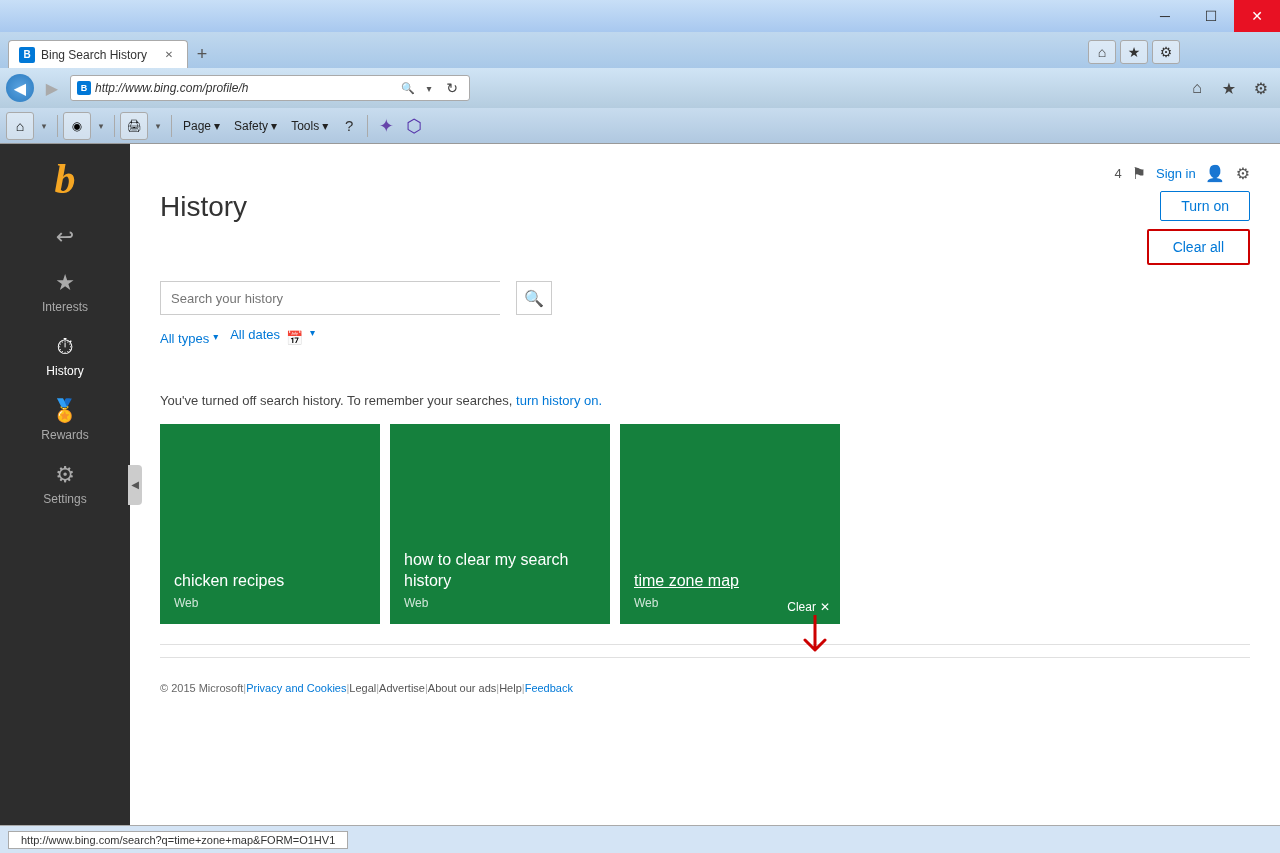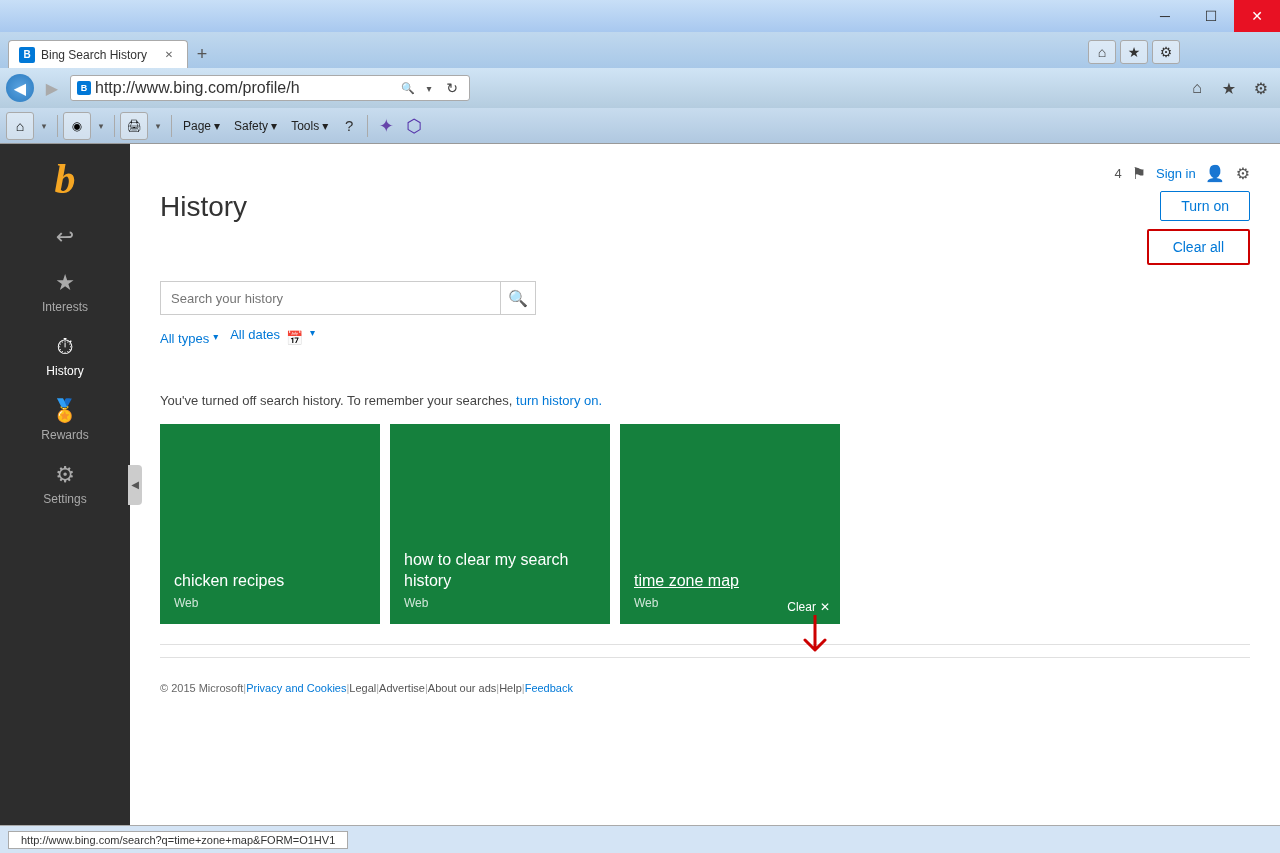--- a/index.html
+++ b/index.html
@@ -169,24 +169,25 @@
       display: flex;
       align-items: center;
       justify-content: center;
       font-size: 9px;
       color: white;
       font-weight: bold;
       flex-shrink: 0;
     }
     .address-text {
       flex: 1;
-      font-size: 16px;
+      font-size: 12px;
       overflow: hidden;
       text-overflow: ellipsis;
       white-space: nowrap;
+      font-style: italic;
     }
     .address-search-btn {
       width: 18px;
       height: 18px;
       display: flex;
       align-items: center;
       justify-content: center;
       font-size: 11px;
       color: #666;
       cursor: pointer;
@@ -376,21 +377,21 @@
       font-size: 14px;
       cursor: pointer;
       border-radius: 2px;
     }
 
     
     .search-row {
       display: flex;
       align-items: center;
       margin-bottom: 12px;
-      gap: 0;
+      gap: 16px;
     }
     .history-search-input {
       width: 340px;
       height: 34px;
       border: 1px solid #ccc;
       border-right: none;
       padding: 0 10px;
       font-size: 13px;
       color: #999;
       outline: none;

